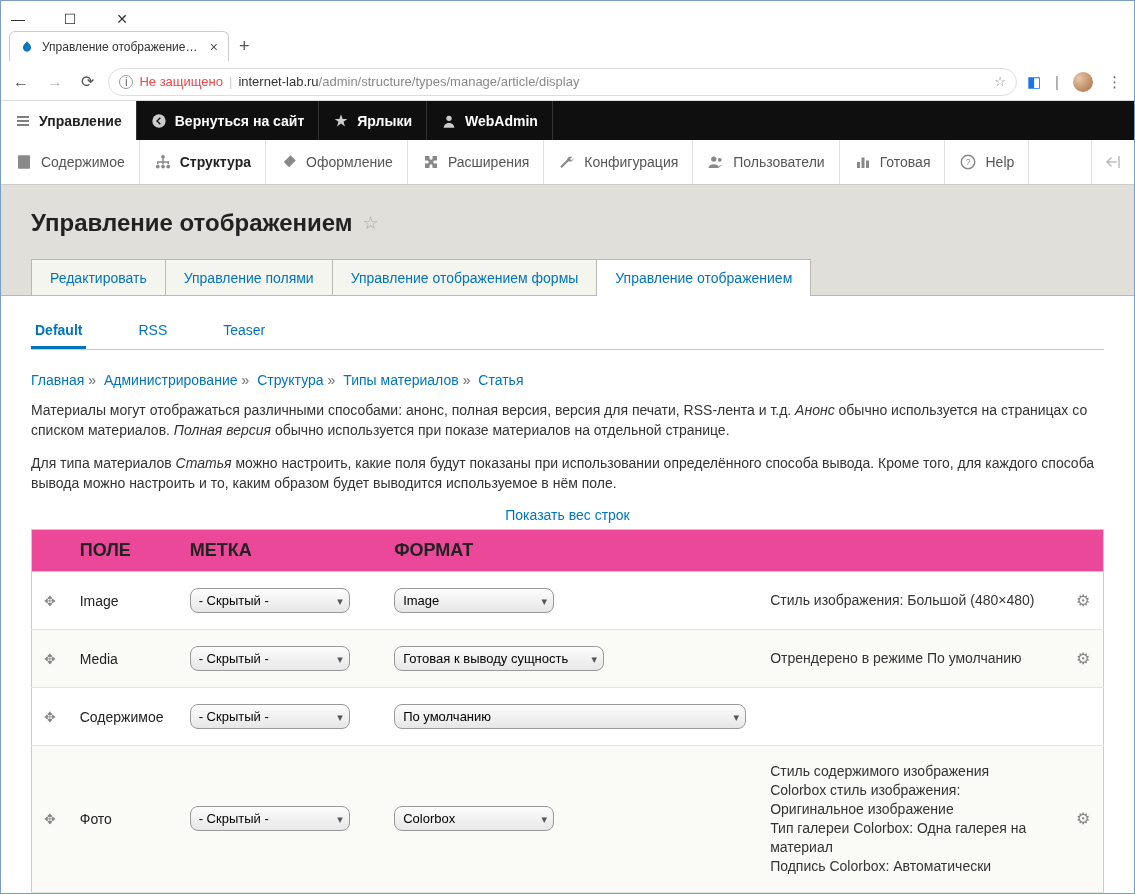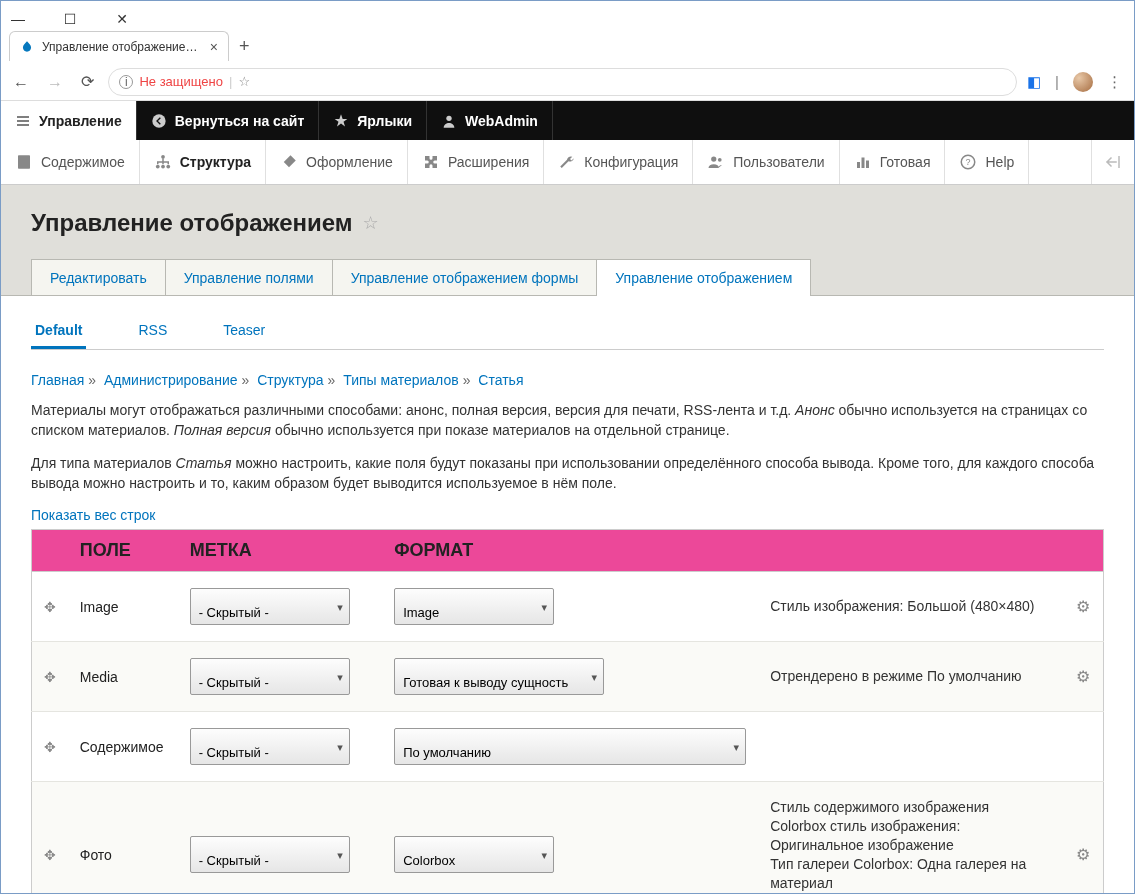--- a/index.html
+++ b/index.html
@@ -60,30 +60,30 @@
   .secondary-tab { padding: 8px 4px; font-size:14px; color:#0074bd; cursor:pointer; border-bottom: 3px solid transparent;}
   .secondary-tab.active { border-bottom-color:#0074bd; font-weight:700;}
   
   .breadcrumb { margin: 22px 0 12px 0; font-size:14px; color:#0074bd;}
   .breadcrumb a { color:#0074bd; text-decoration:none;text-align:right;}
   .breadcrumb .sep { color:#666; margin: 0 4px;}
   
   .help-text { font-size:14px; color:#333; line-height:1.45; margin-bottom: 12px;}
   .help-text em { font-style:italic;}
   
-  .row-weights { text-align:left; margin: 14px 0 6px 0;}
+  .row-weights { text-align:center; margin: 14px 0 6px 0;}
   .row-weights a { color:#0074bd; font-size:14px; text-decoration:none;}
   
   
   .fields-table { width:100%; border-collapse:collapse; border:1px solid #ccc;}
   .fields-table th { background:#ec4899; text-align:left; padding: 10px 12px; border-bottom:1px solid #ccc; font-size:18px; font-weight:700;}
   .fields-table td { padding: 16px 12px; border-bottom:1px solid #e5e5e0; font-size:14px; vertical-align:middle;}
   .fields-table tr:nth-child(even) td { background:#fafaf7;}
   .drag-handle { color:#888; cursor:move; font-size:14px;}
-  .sel { appearance:none; -webkit-appearance:none; border:1px solid #999; background: linear-gradient(#fdfdfd,#e6e6e6); padding: 16px 24px 4px 8px; font-size:13px; border-radius:2px; position:relative; min-width:160px; font-family:inherit;}
+  .sel { appearance:none; -webkit-appearance:none; border:1px solid #999; background: linear-gradient(#fdfdfd,#e6e6e6); padding: 4px 24px 4px 8px; font-size:13px; border-radius:8px; position:relative; min-width:160px; font-family:inherit;}
   .sel-wrap { position:relative; display:inline-block;}
   .sel-wrap::after { content:"▾"; position:absolute; right:7px; top:50%; transform:translateY(-50%); font-size:11px; color:#555; pointer-events:none;}
   .settings-cell { font-size:13px; color:#333; line-height:1.35; }
   .gear-btn { color:#888; font-size:16px; cursor:pointer;}
   .col-drag { width:30px;}
   .col-field { width:110px;}
   .col-label { width:205px;}
   .col-format { width:350px;}
   .col-settings { width:310px;}
   .col-gear { width:40px; text-align:center;}
@@ -113,20 +113,23 @@
   </div>
 
   <div class="addr-bar">
     <span class="nav-btn">←</span>
     <span class="nav-btn" style="color:#bbb;">→</span>
     <span class="nav-btn">⟳</span>
     <div class="url-field">
       <span class="info-icon">i</span>
       <span style="color:#ef4444;">Не защищено</span>
       <span style="color:#ccc;">|</span>
+      <span class="url-text">
+        <span class="url-domain">internet-lab.ru</span><span class="url-path">/admin/structure/types/manage/article/display</span>
+      </span>
       <span style="color:#888;">☆</span>
     </div>
     <div class="addr-icons">
       <span style="color:#1a73e8;">◧</span>
       <span style="color:#888;">|</span>
       <span class="avatar"></span>
       <span>⋮</span>
     </div>
   </div>
 

